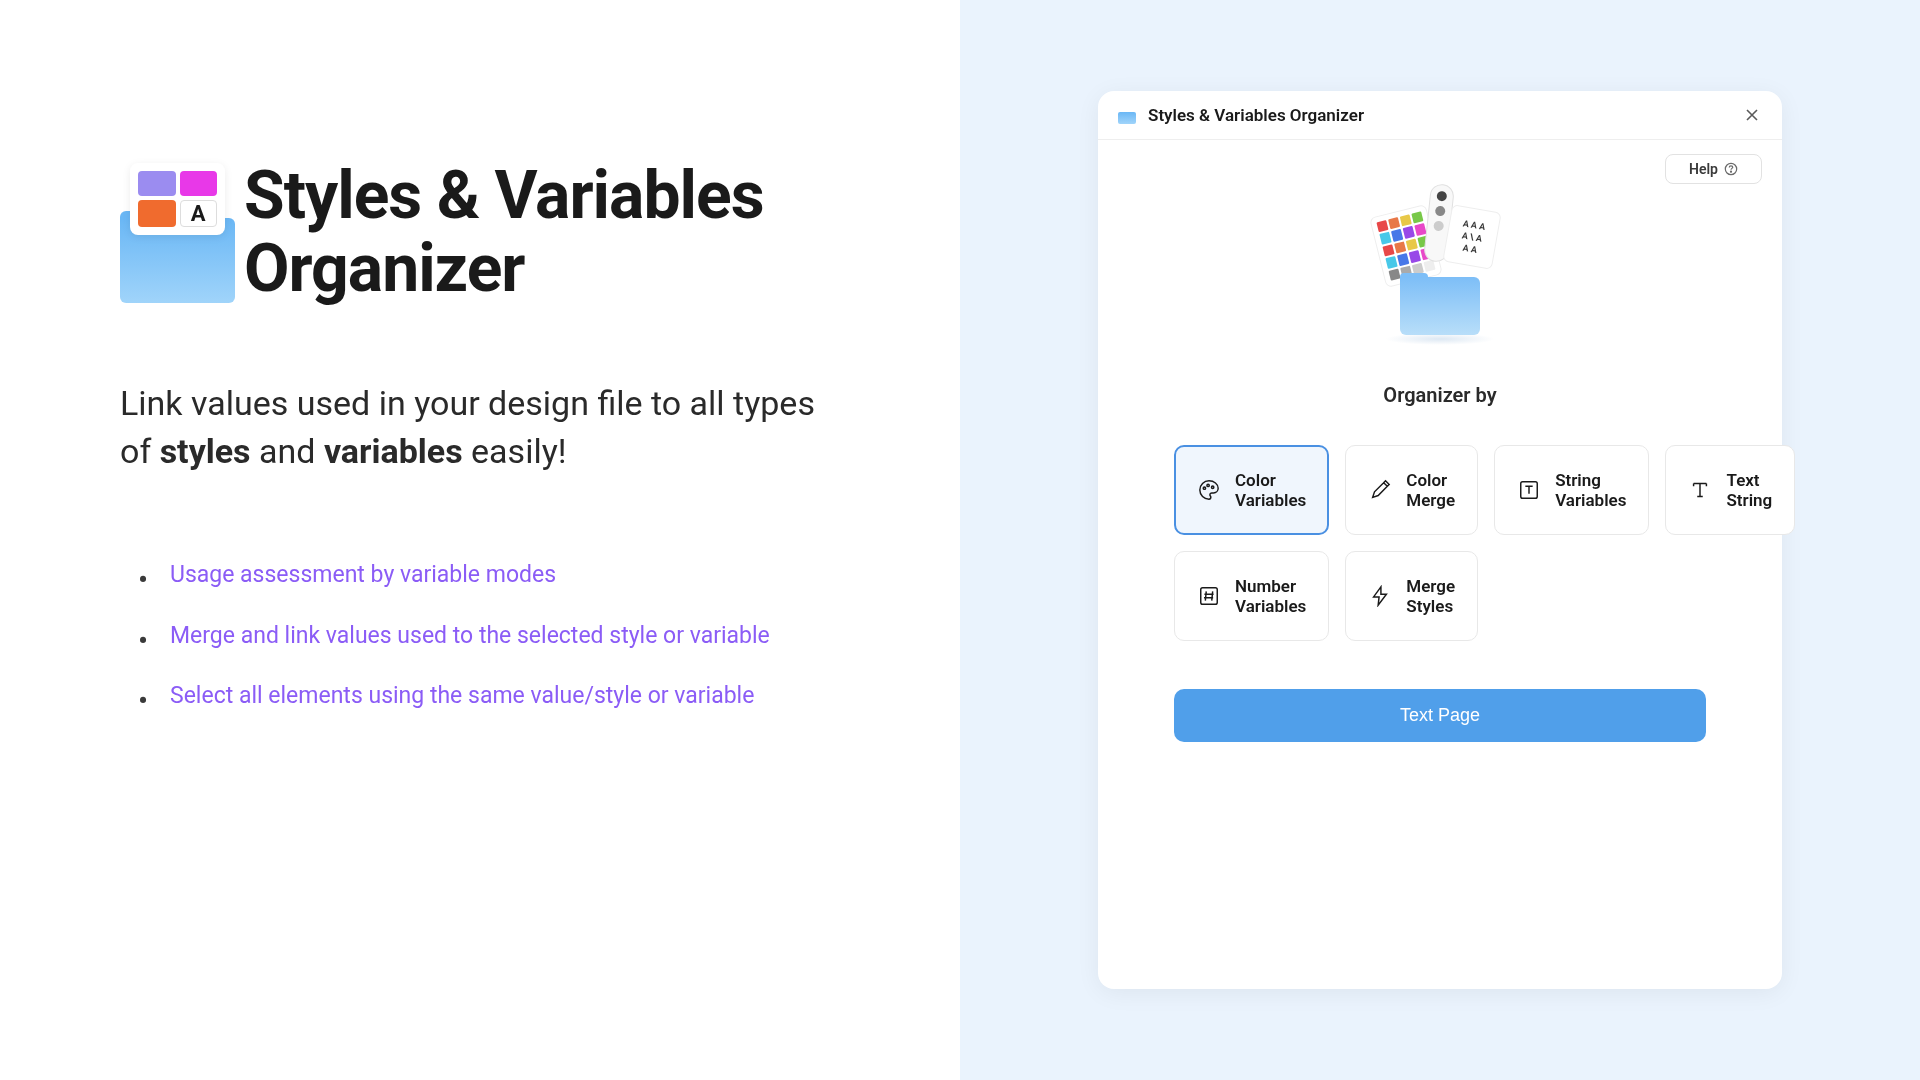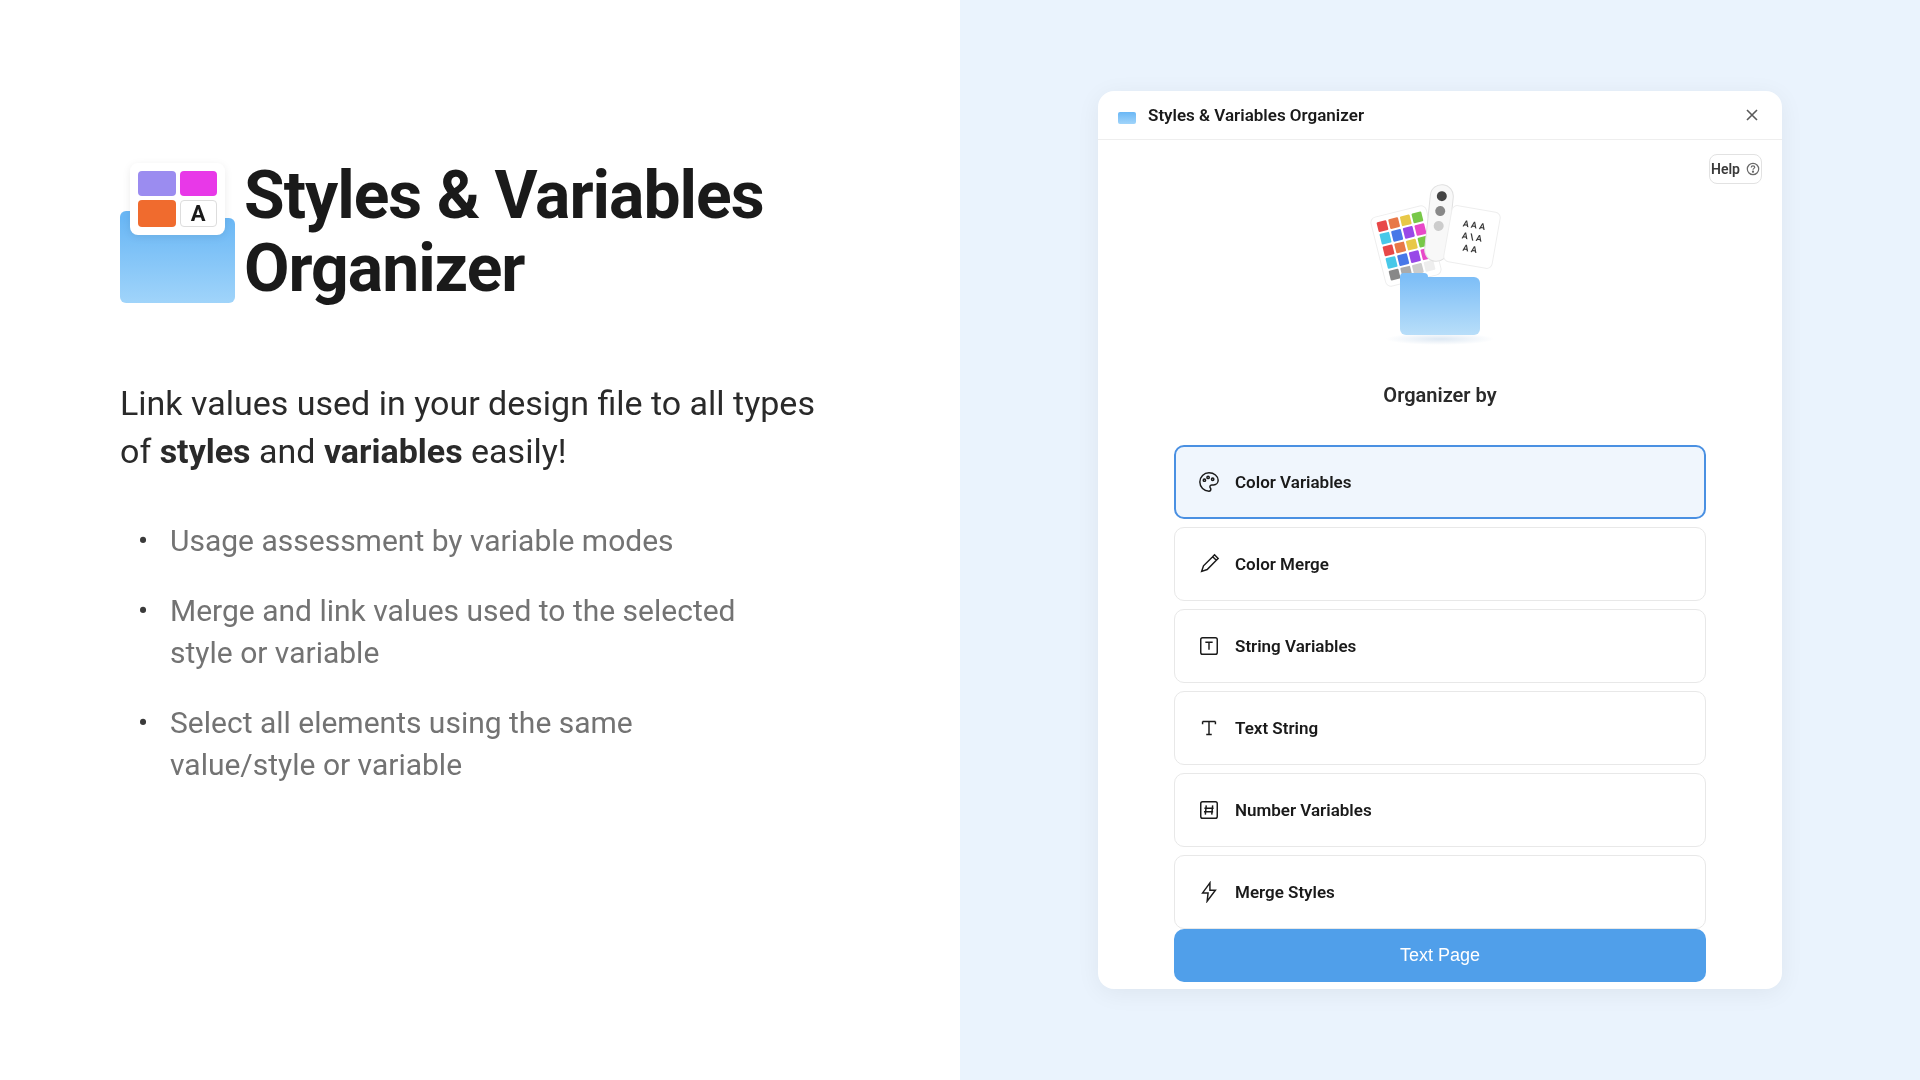--- a/index.html
+++ b/index.html
@@ -99,33 +99,33 @@
       font-size: 66px;
       font-weight: 700;
       color: #1a1a1a;
       line-height: 1.1;
       letter-spacing: -1px;
     }
     .description {
       font-size: 34px;
       color: #2a2a2a;
       line-height: 1.4;
-      margin-bottom: 45px;
+      margin-bottom: 84px;
     }
     .description b {
       font-weight: 700;
     }
     .features-list {
       list-style: none;
       padding-left: 50px;
     }
     .features-list li {
       position: relative;
-      font-size: 30px;
-      color: #737373;
+      font-size: 23px;
+      color: #8b5cf6;
       line-height: 1.4;
       margin-bottom: 28px;
       padding-right: 60px;
     }
     .features-list li::before {
       content: "•";
       position: absolute;
       left: -32px;
       font-size: 30px;
       color: #3a3a3a;
@@ -186,21 +186,21 @@
       flex-direction: column;
       position: relative;
     }
     .help-button {
       position: absolute;
       top: 14px;
       right: 20px;
       display: flex;
       align-items: center;
       gap: 6px;
-      padding: 6px 1px;
+      padding: 6px 23px;
       border: 1px solid #e2e2e2;
       border-radius: 8px;
       font-size: 14px;
       font-weight: 600;
       color: #3a3a3a;
       cursor: pointer;
       background: #ffffff;
     }
     .help-button svg {
       width: 14px;
@@ -300,23 +300,24 @@
     }
     .organize-label {
       text-align: center;
       font-size: 20px;
       font-weight: 600;
       color: #2a2a2a;
       margin-bottom: 38px;
     }
     .option-grid {
       display: grid;
-      grid-template-columns: 1fr;
-      gap: 8px;
+      grid-template-columns: 1fr 1fr 1fr 1fr;
+      gap: 16px;
       padding: 0 56px;
+      margin-bottom: 48px;
     }
     .option-card {
       display: flex;
       align-items: center;
       gap: 14px;
       padding: 24px 22px;
       border: 1px solid #e8e8e8;
       border-radius: 10px;
       cursor: pointer;
       background: #ffffff;

